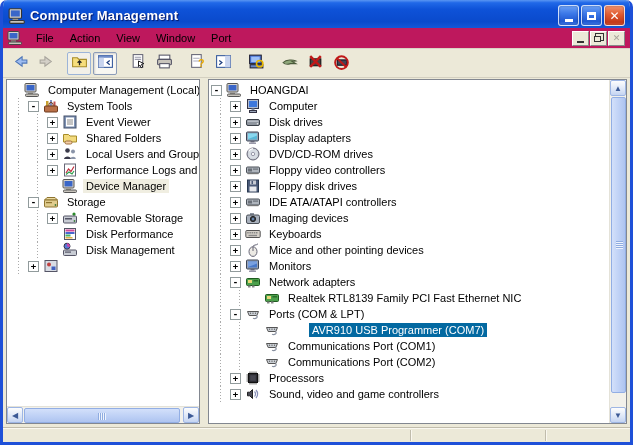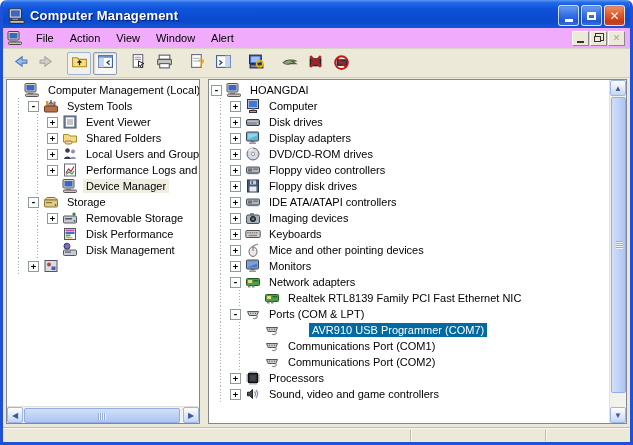--- a/index.html
+++ b/index.html
@@ -35,21 +35,21 @@
     background:linear-gradient(180deg,#6CA0F4 0%,#3C78E8 40%,#2058D0 80%,#3C78E8 100%);
     box-shadow:inset 0 0 2px rgba(0,0,40,.4);
   }
   .winbtn.close{ background:linear-gradient(180deg,#F0926C 0%,#E05A30 45%,#C43818 85%,#D85430 100%); }
   .winbtn .min-glyph{ display:block; width:8px; height:3px; background:#fff; margin-top:9px; }
   .winbtn .max-glyph{ display:block; width:9px; height:8px; border:2px solid #fff; border-top-width:3px; }
 
   
   .menubar{
     position:absolute; top:28px; left:0; right:0; height:21px;
-    background:#f0abfc; border-bottom:1px solid #D8D4C4;
+    background:#be185d; border-bottom:1px solid #D8D4C4;
     display:flex; align-items:center; padding:0 3px; font-size:11px;
   }
   .menubar-icon{ width:16px; height:16px; margin:0 5px 0 1px; flex:none; }
   .menubar-icon svg{ width:16px; height:16px; }
   .menu-item{ padding:2px 8px; color:#000; cursor:default; }
   .mdi-buttons{ margin-left:auto; display:flex; gap:1px; align-items:center; padding-right:2px; }
   .mdibtn{
     width:17px; height:15px; background:#ECE9D8;
     border:1px solid; border-color:#fff #888 #888 #fff;
     display:flex; align-items:center; justify-content:center; font-size:9px; color:#222;
@@ -168,21 +168,21 @@
           <rect x="1" y="1.5" width="11" height="8.5" rx="1" fill="#D8D4CC" stroke="#444"></rect>
           <rect x="2.5" y="3" width="8" height="5.5" fill="#3A66C8"></rect>
           <rect x="4" y="10.5" width="5" height="1.5" fill="#98948C"></rect>
           <rect x="1.5" y="12" width="13" height="2.5" rx="1" fill="#C8C4BC" stroke="#444"></rect>
         </svg>
     </span>
     <span class="menu-item">File</span>
     <span class="menu-item">Action</span>
     <span class="menu-item">View</span>
     <span class="menu-item">Window</span>
-    <span class="menu-item">Alert</span>
+    <span class="menu-item">Port</span>
     <span class="mdi-buttons">
       <span class="mdibtn">
           <span class="min2"></span>
         </span>
       <span class="mdibtn">
           <span class="restore2"></span>
         </span>
       <span class="mdibtn disabled">
           <span>✕</span>
         </span>

